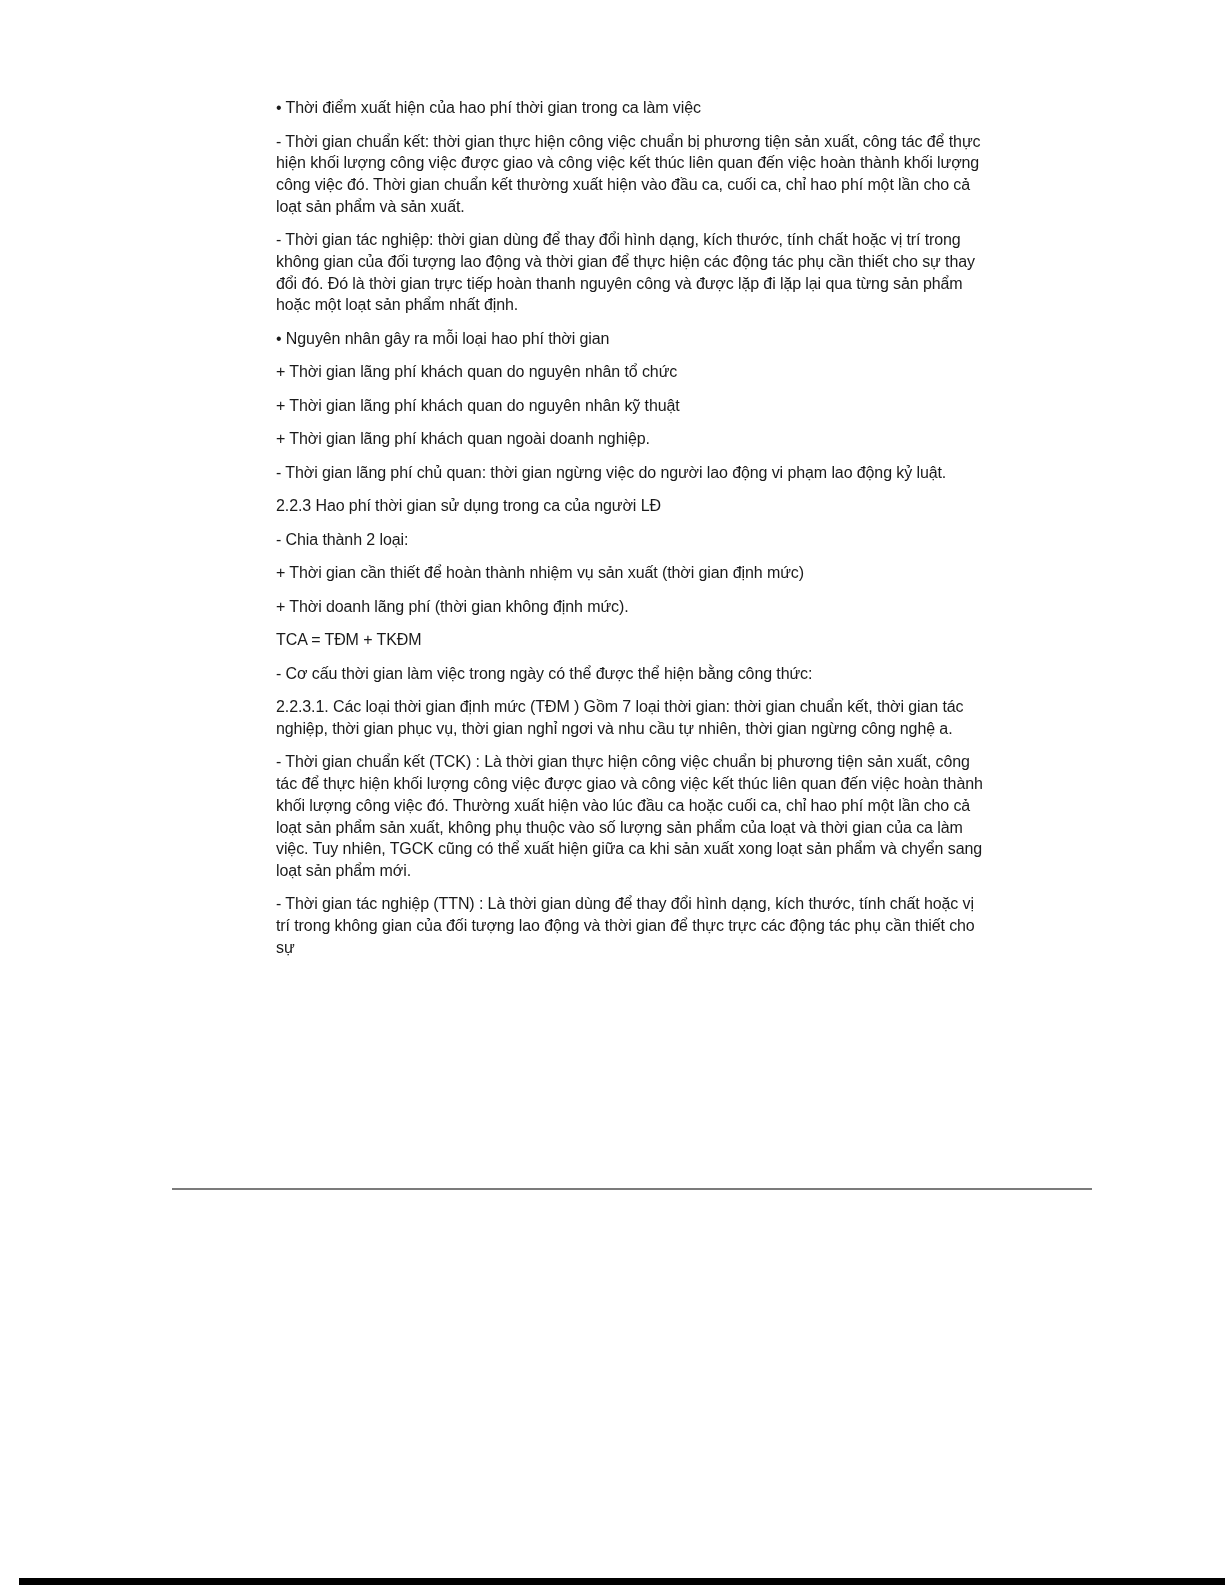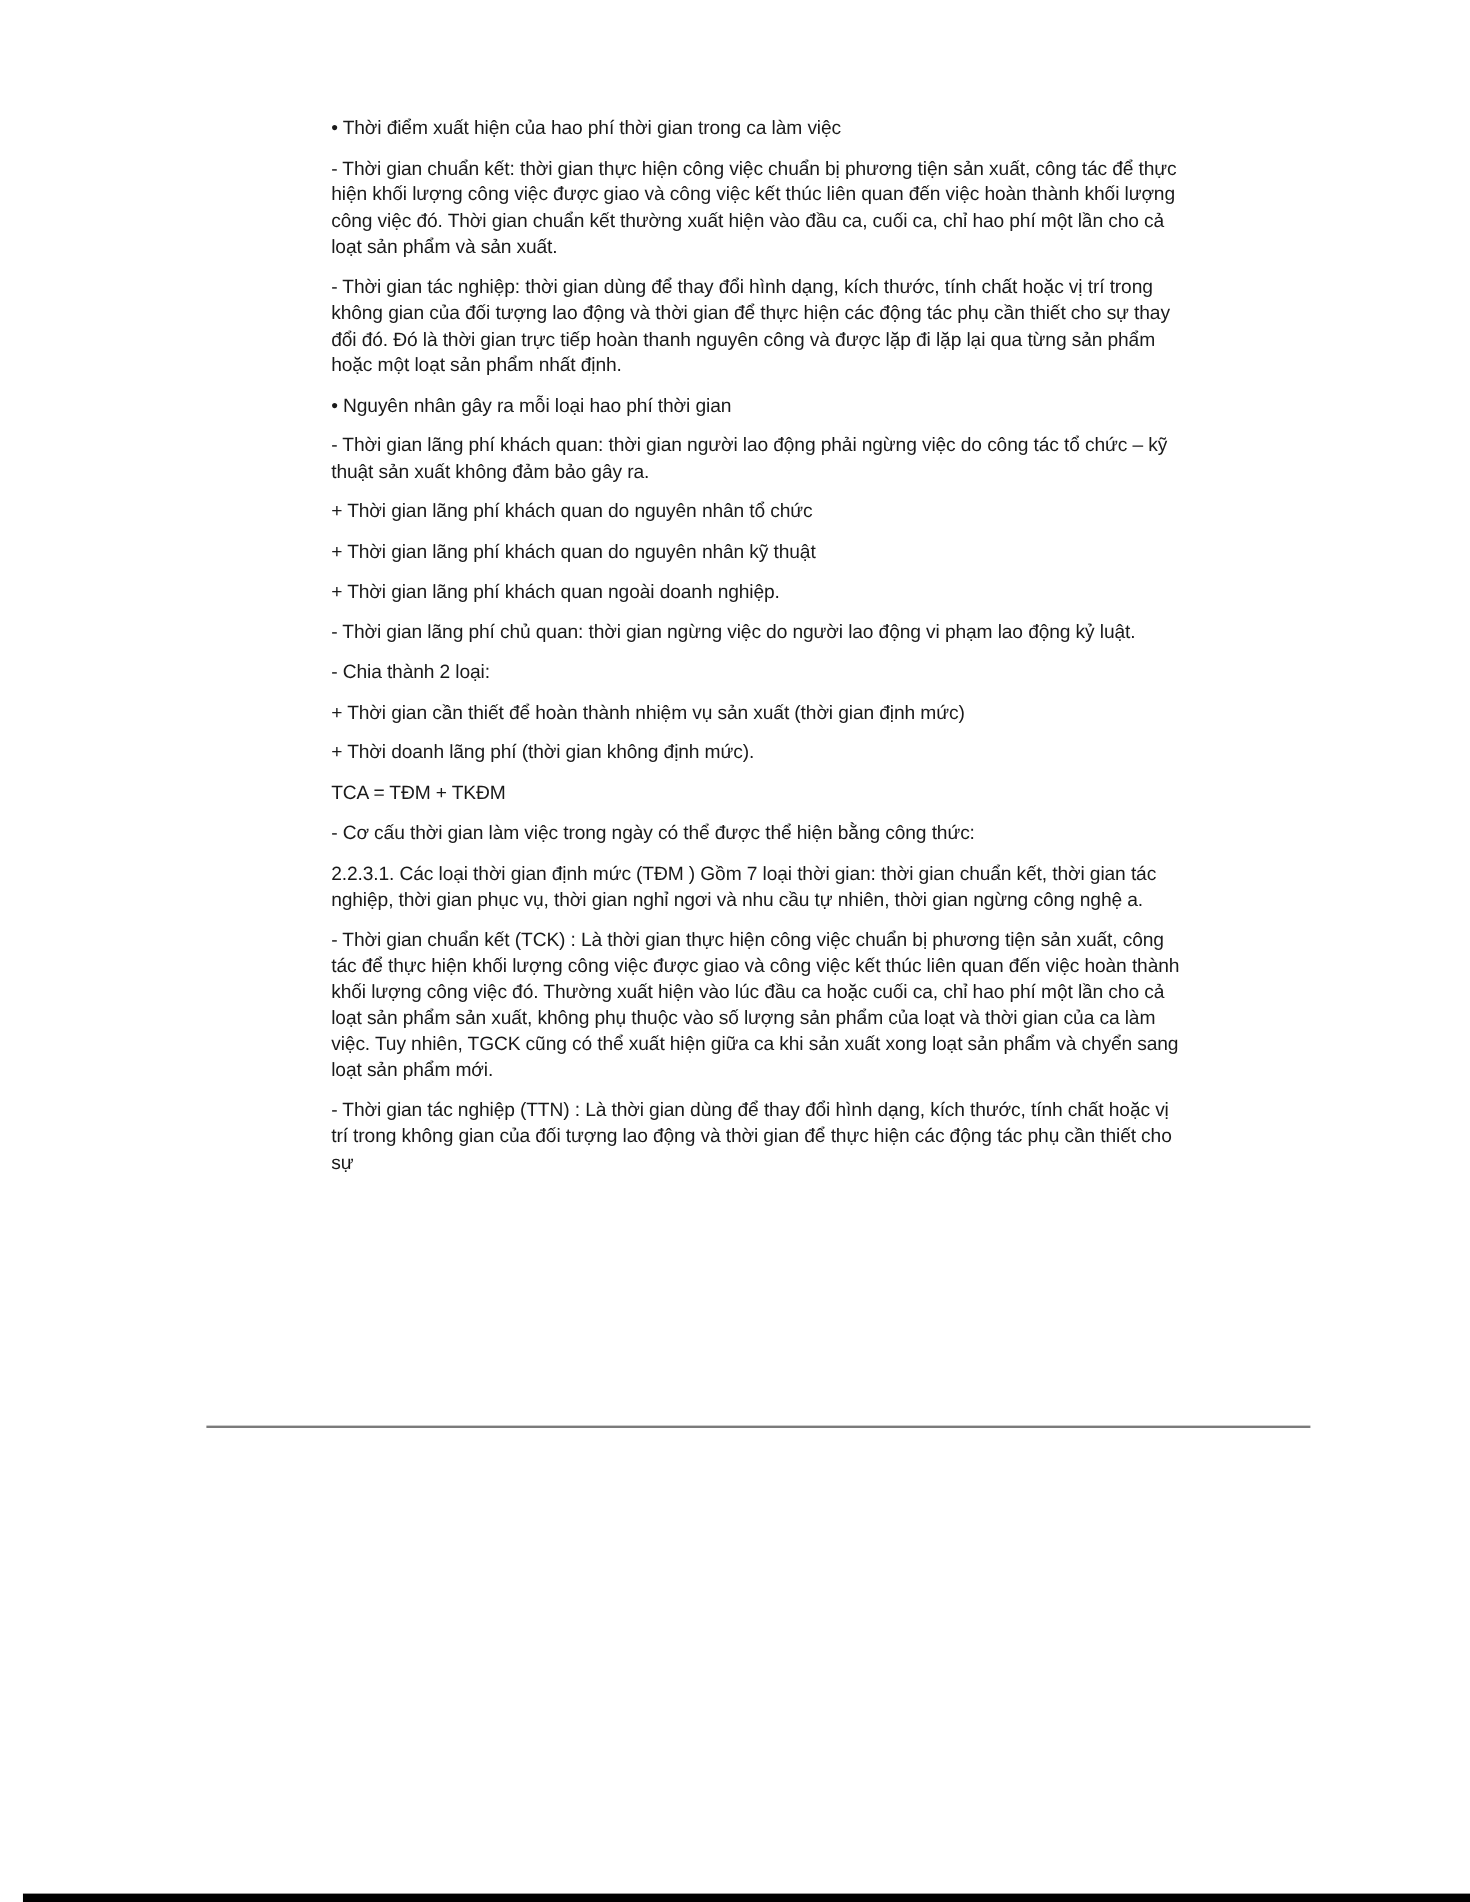--- a/index.html
+++ b/index.html
@@ -53,29 +53,29 @@
 </style>
 </head>
 <body>
 
 <div class="page">
   <div class="content">
     <p>• Thời điểm xuất hiện của hao phí thời gian trong ca làm việc</p>
     <p>- Thời gian chuẩn kết: thời gian thực hiện công việc chuẩn bị phương tiện sản xuất, công tác để thực hiện khối lượng công việc được giao và công việc kết thúc liên quan đến việc hoàn thành khối lượng công việc đó. Thời gian chuẩn kết thường xuất hiện vào đầu ca, cuối ca, chỉ hao phí một lần cho cả loạt sản phẩm và sản xuất.</p>
     <p>- Thời gian tác nghiệp: thời gian dùng để thay đổi hình dạng, kích thước, tính chất hoặc vị trí trong không gian của đối tượng lao động và thời gian để thực hiện các động tác phụ cần thiết cho sự thay đổi đó. Đó là thời gian trực tiếp hoàn thanh nguyên công và được lặp đi lặp lại qua từng sản phẩm hoặc một loạt sản phẩm nhất định.</p>
     <p>• Nguyên nhân gây ra mỗi loại hao phí thời gian</p>
-    <p>- Thời gian lãng phí khách quan: thời gian người lao động phải ngừng việc do công tác tổ chức – kỹ thuật sản xuất không đảm bảo gây ra.</p>
     <p>+ Thời gian lãng phí khách quan do nguyên nhân tổ chức</p>
     <p>+ Thời gian lãng phí khách quan do nguyên nhân kỹ thuật</p>
     <p>+ Thời gian lãng phí khách quan ngoài doanh nghiệp.</p>
     <p>- Thời gian lãng phí chủ quan: thời gian ngừng việc do người lao động vi phạm lao động kỷ luật.</p>
+    <p>2.2.3 Hao phí thời gian sử dụng trong ca của người LĐ</p>
     <p>- Chia thành 2 loại:</p>
     <p>+ Thời gian cần thiết để hoàn thành nhiệm vụ sản xuất (thời gian định mức)</p>
     <p>+ Thời doanh lãng phí (thời gian không định mức).</p>
     <p>TCA = TĐM + TKĐM</p>
     <p>- Cơ cấu thời gian làm việc trong ngày có thể được thể hiện bằng công thức:</p>
     <p>2.2.3.1. Các loại thời gian định mức (TĐM ) Gồm 7 loại thời gian: thời gian chuẩn kết, thời gian tác nghiệp, thời gian phục vụ, thời gian nghỉ ngơi và nhu cầu tự nhiên, thời gian ngừng công nghệ a.</p>
     <p>- Thời gian chuẩn kết (TCK) : Là thời gian thực hiện công việc chuẩn bị phương tiện sản xuất, công tác để thực hiện khối lượng công việc được giao và công việc kết thúc liên quan đến việc hoàn thành khối lượng công việc đó. Thường xuất hiện vào lúc đầu ca hoặc cuối ca, chỉ hao phí một lần cho cả loạt sản phẩm sản xuất, không phụ thuộc vào số lượng sản phẩm của loạt và thời gian của ca làm việc. Tuy nhiên, TGCK cũng có thể xuất hiện giữa ca khi sản xuất xong loạt sản phẩm và chyển sang loạt sản phẩm mới.</p>
-    <p>- Thời gian tác nghiệp (TTN) : Là thời gian dùng để thay đổi hình dạng, kích thước, tính chất hoặc vị trí trong không gian của đối tượng lao động và thời gian để thực hiện các động tác phụ cần thiết cho sự</p>
+    <p>- Thời gian tác nghiệp (TTN) : Là thời gian dùng để thay đổi hình dạng, kích thước, tính chất hoặc vị trí trong không gian của đối tượng lao động và thời gian để thực trực các động tác phụ cần thiết cho sự</p>
   </div>
   <div class="divider"></div>
   <div class="bottom-bar"></div>
 </div>
 
 </body></html>

